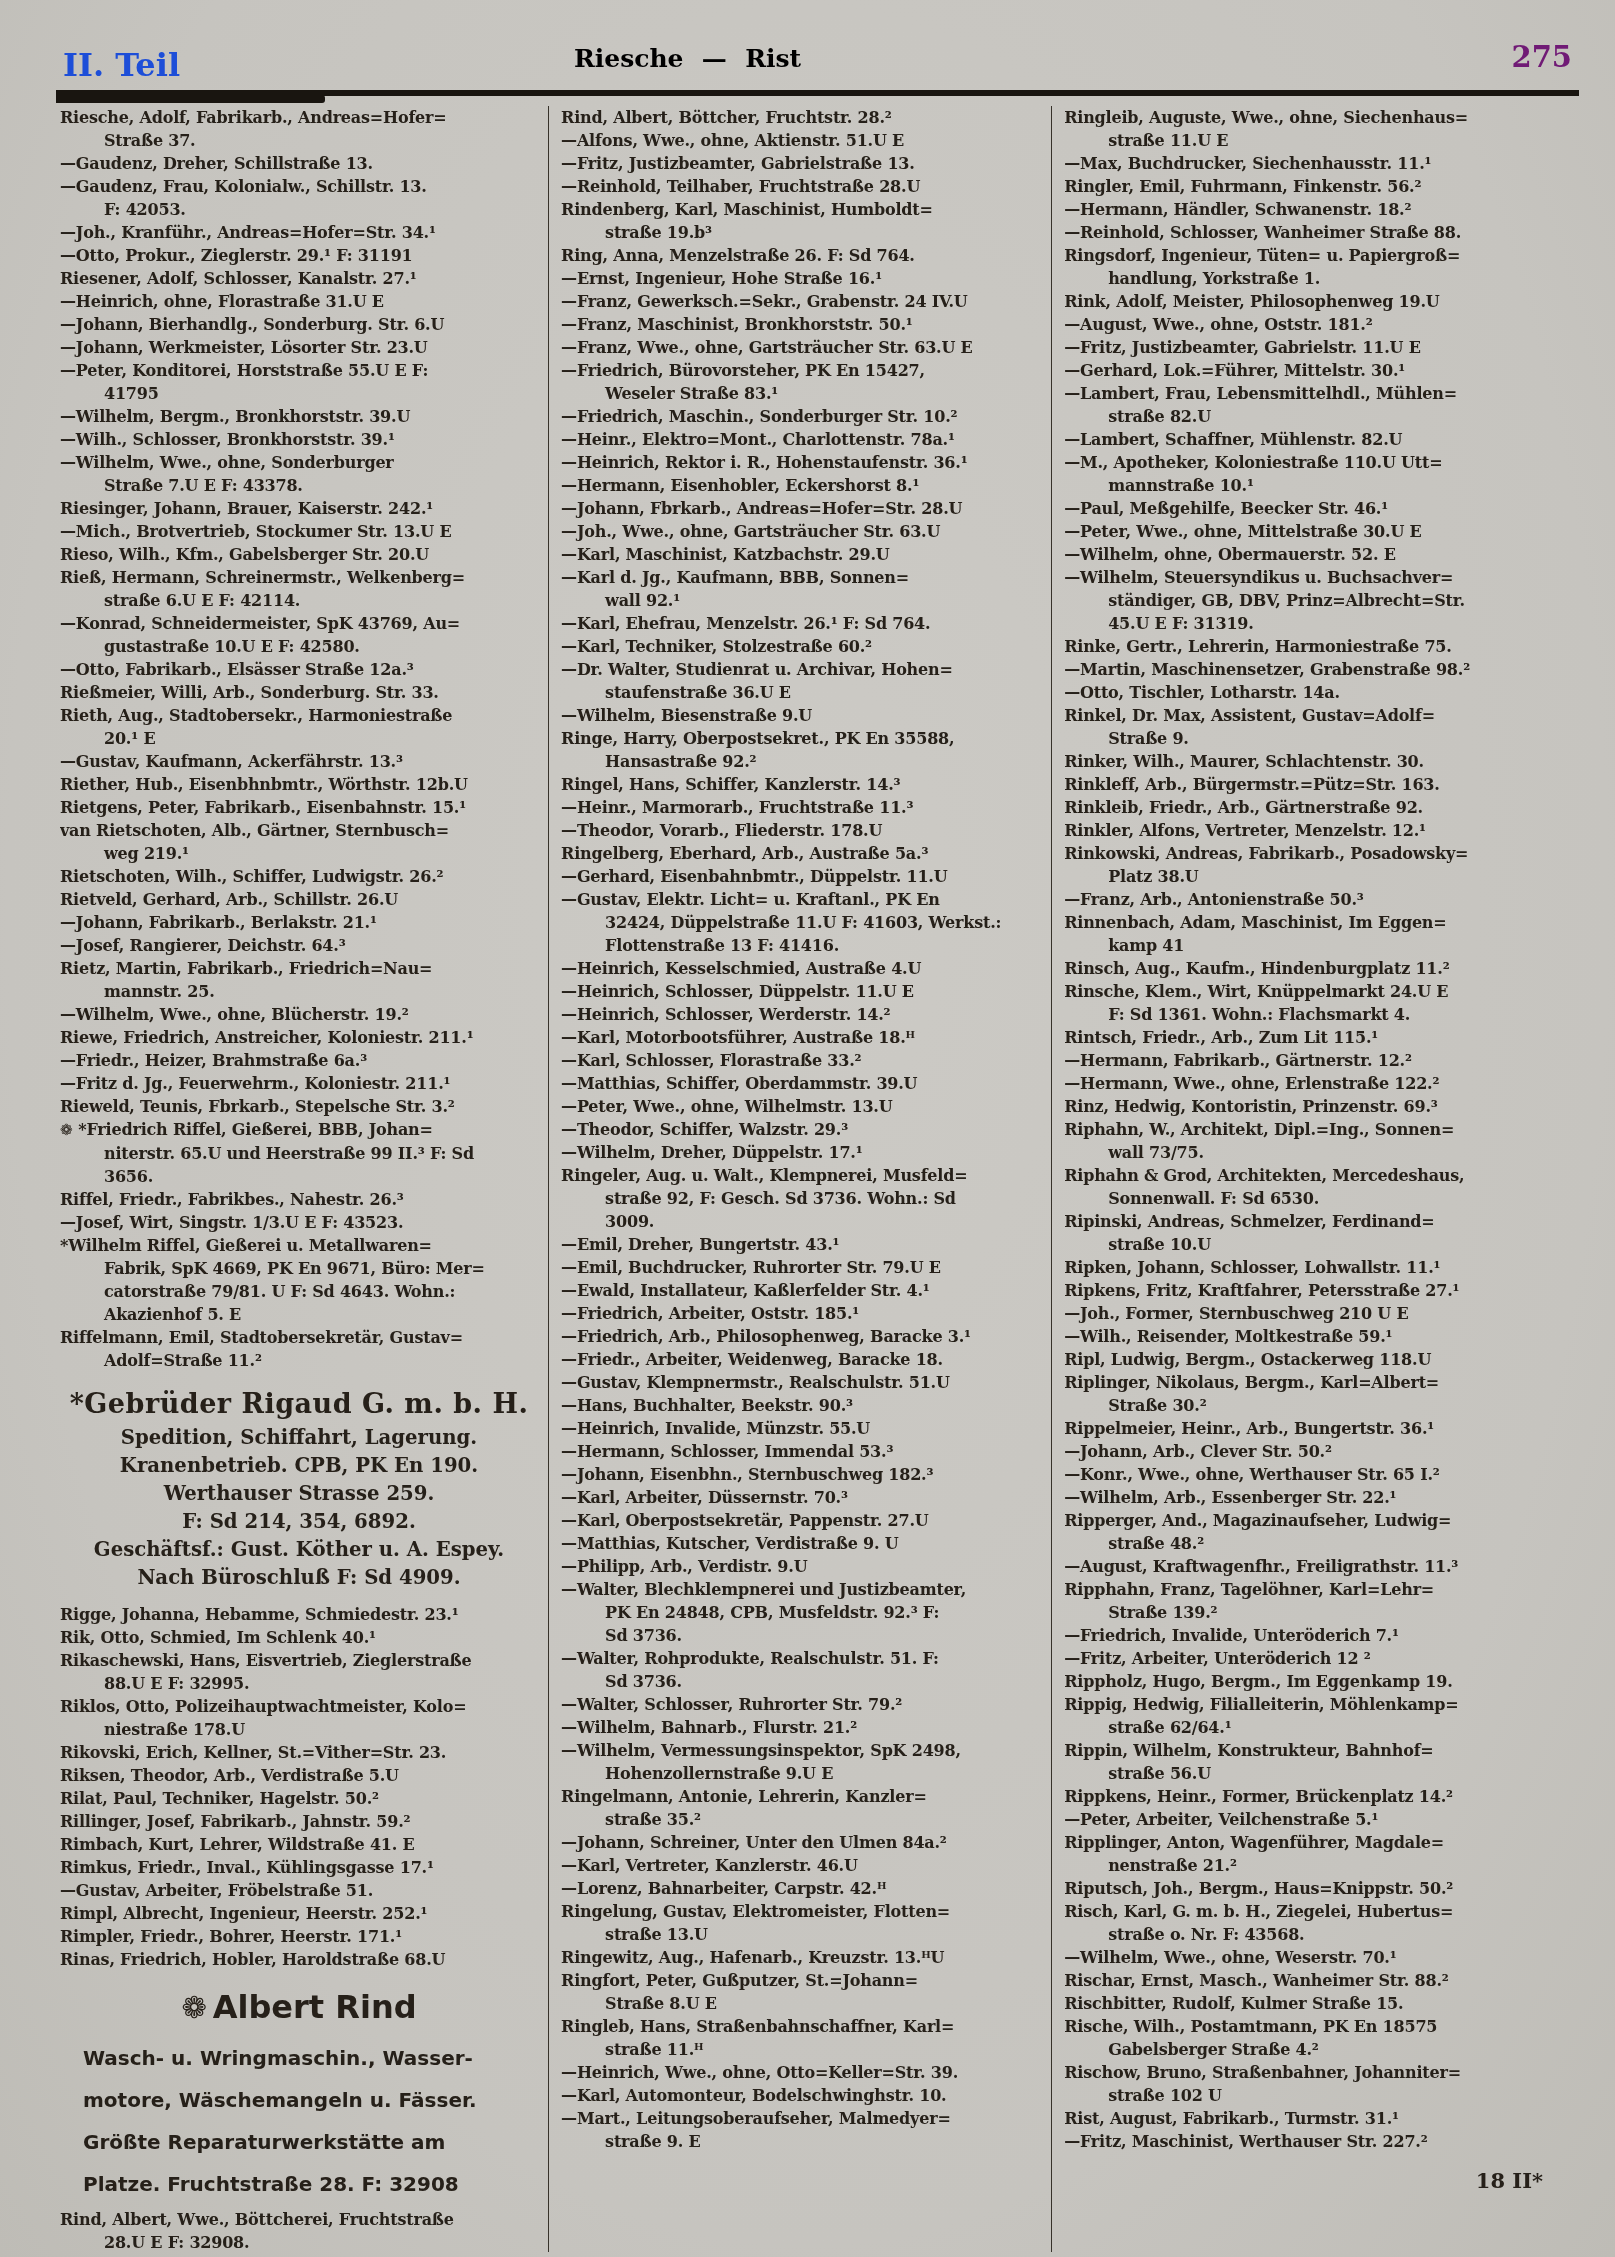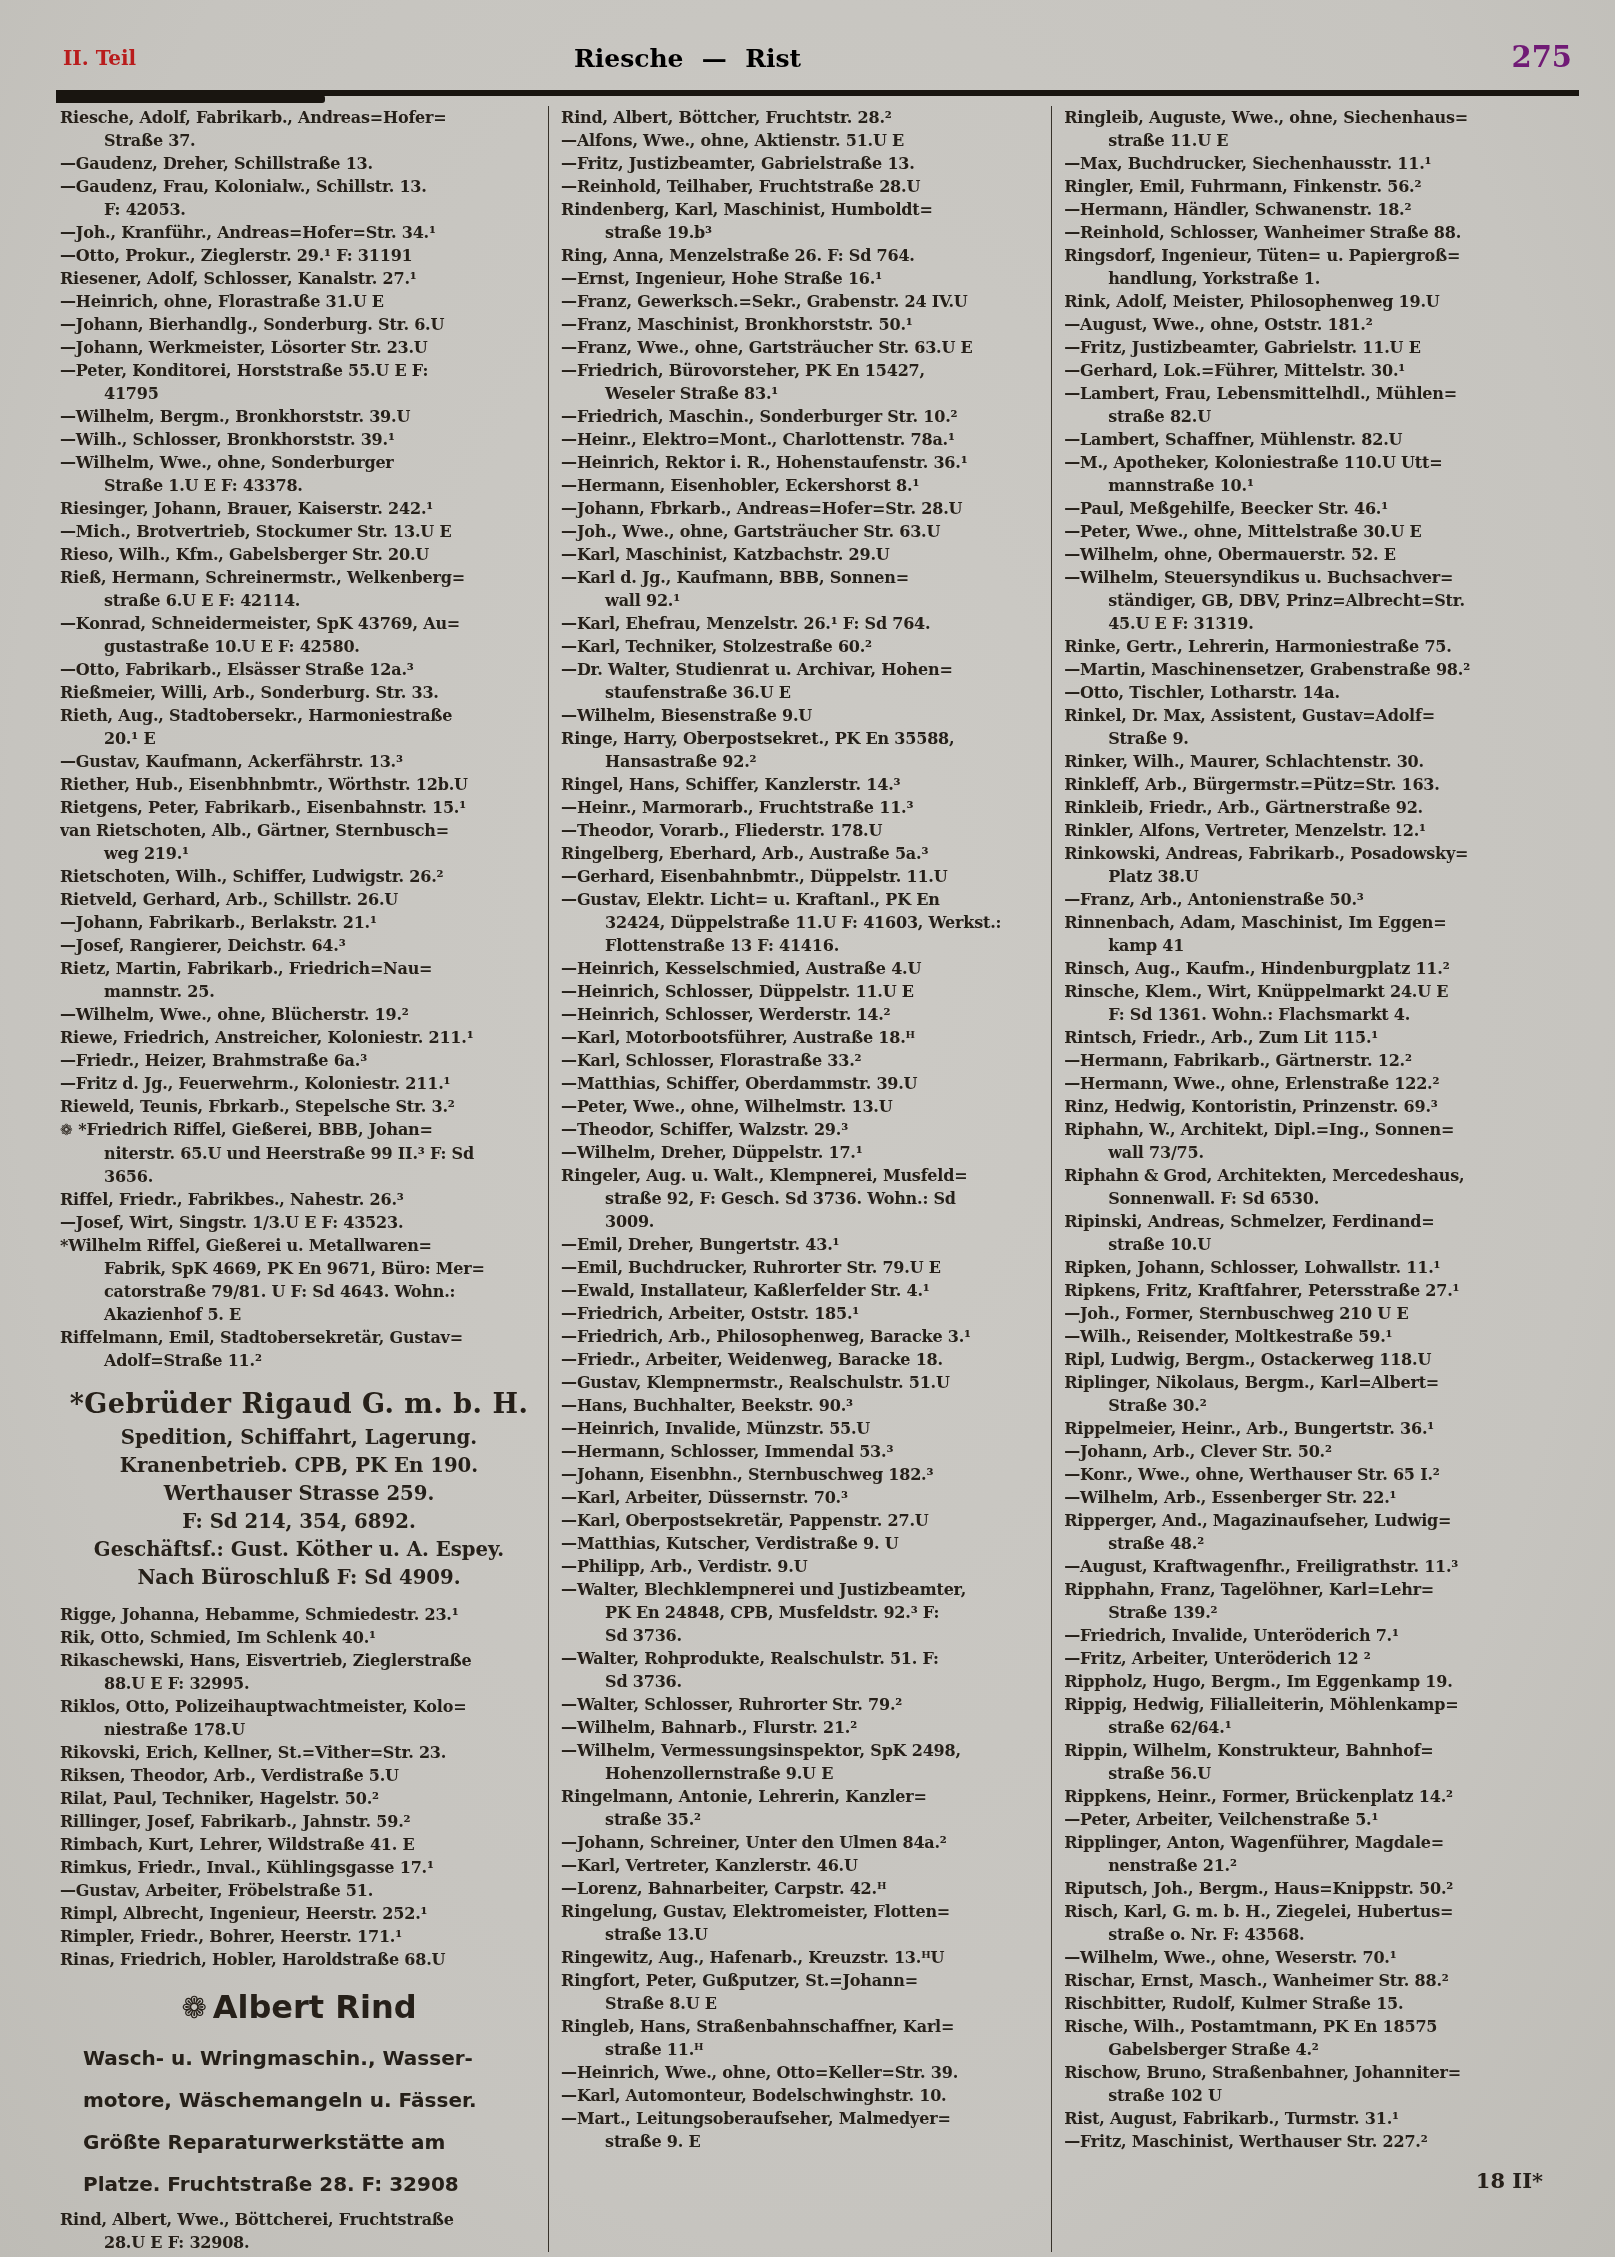--- a/index.html
+++ b/index.html
@@ -4,21 +4,21 @@
 <style>
   html,body{margin:0;padding:0;}
   body{
     width:1616px;height:2258px;
     background:#c9c7c2;
     background-image:radial-gradient(ellipse at 50% 40%, #cccac5 0%, #c6c4bf 70%, #bebcb6 100%);
     overflow:hidden;position:relative;
   }
   .page{position:absolute;inset:0;}
   .hdr-section{position:absolute;left:63px;top:46px;
-    font-family:"DejaVu Serif",serif;font-weight:700;font-size:20px;color:#b91c1c;}
+    font-family:"DejaVu Serif",serif;font-weight:700;font-size:32px;color:#1d4ed8;}
   .hdr-range{position:absolute;left:548px;top:44px;width:279px;text-align:center;
     font-family:"DejaVu Serif",serif;font-weight:700;font-size:25px;color:#000000;word-spacing:9.6px;}
   .hdr-page{position:absolute;right:44px;top:40px;
     font-family:"DejaVu Serif",serif;font-weight:700;font-size:29px;color:#701a75;}
   .rule{position:absolute;left:56px;right:37px;top:90px;height:5.8px;background:#191510;}
   .rule-smudge{position:absolute;left:56px;top:95px;width:269px;height:7.7px;background:#191510;border-radius:0 2.9px 2.9px 0;}
   .cols{position:absolute;left:60px;top:106px;right:33px;bottom:5.8px;display:flex;overflow:hidden;}
   .col{overflow:hidden;}
   .col + .col{border-left:1.9px solid #37322a;margin-left:9.6px;padding-left:12.5px;}
   .col-1{width:478px;flex:none;}
@@ -91,21 +91,21 @@
             <div class="line cont">41795</div>
           </div>
           <div class="entry">
             <div class="line">—Wilhelm, Bergm., Bronkhorststr. 39.U</div>
           </div>
           <div class="entry">
             <div class="line">—Wilh., Schlosser, Bronkhorststr. 39.¹</div>
           </div>
           <div class="entry">
             <div class="line">—Wilhelm, Wwe., ohne, Sonderburger</div>
-            <div class="line cont">Straße 1.U E F: 43378.</div>
+            <div class="line cont">Straße 7.U E F: 43378.</div>
           </div>
           <div class="entry">
             <div class="line">Riesinger, Johann, Brauer, Kaiserstr. 242.¹</div>
           </div>
           <div class="entry">
             <div class="line">—Mich., Brotvertrieb, Stockumer Str. 13.U E</div>
           </div>
           <div class="entry">
             <div class="line">Rieso, Wilh., Kfm., Gabelsberger Str. 20.U</div>
           </div>

